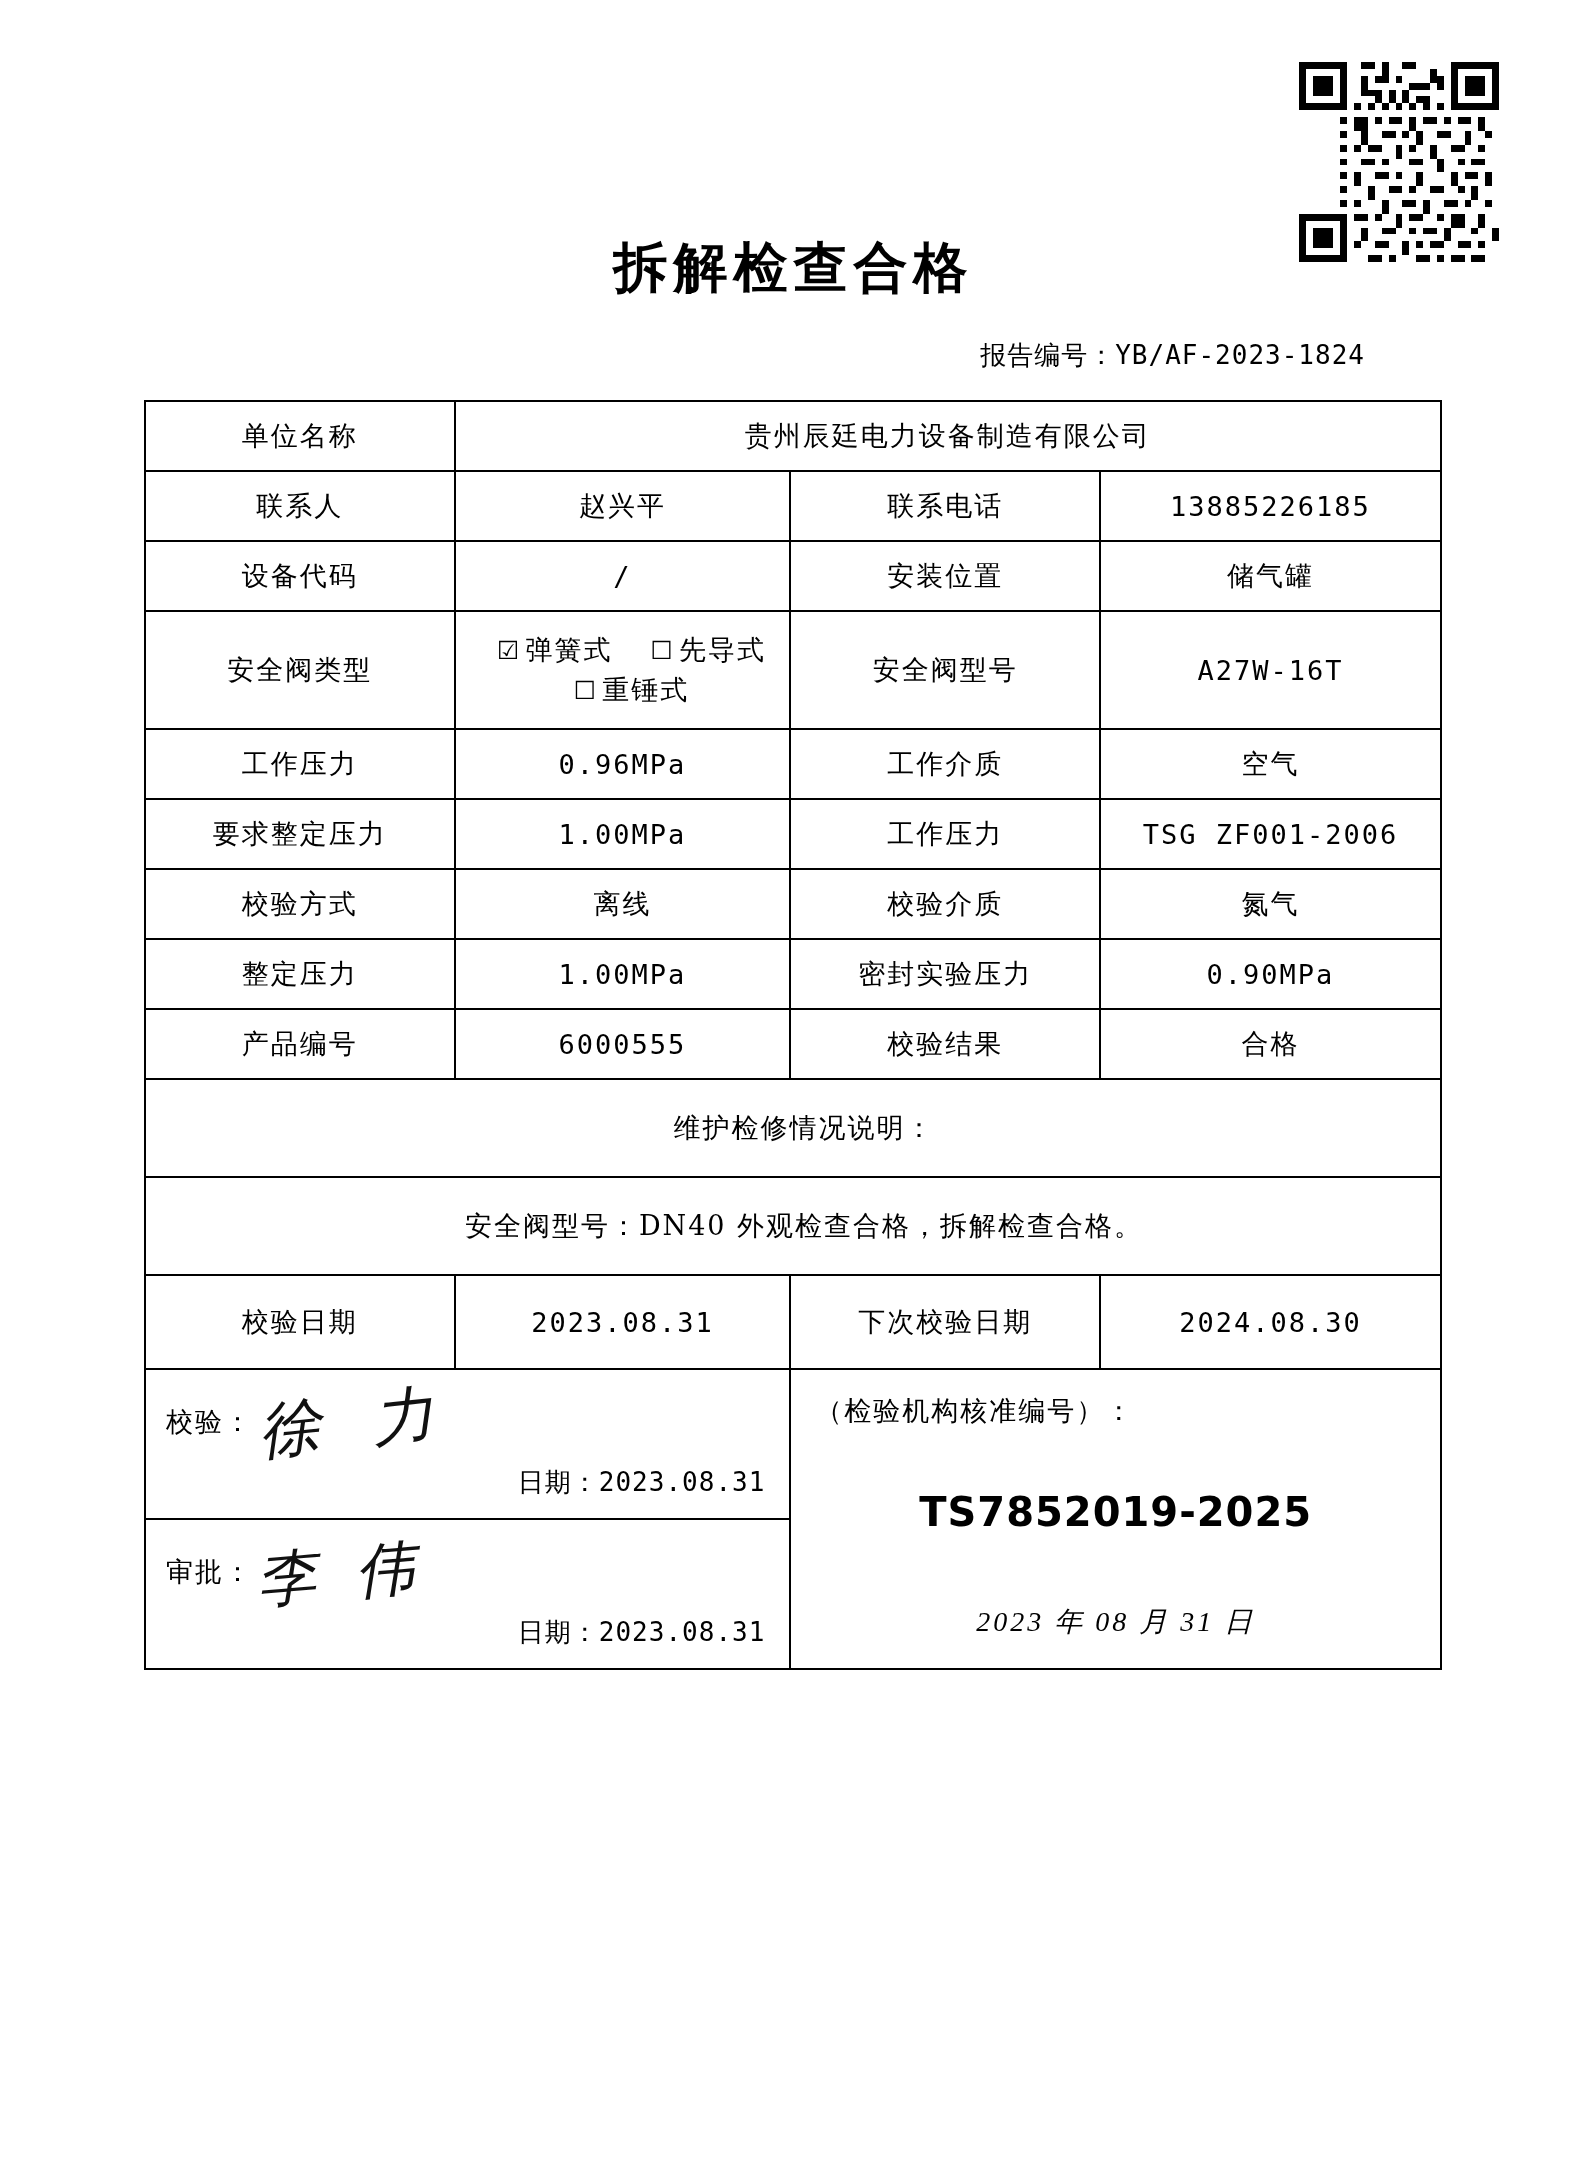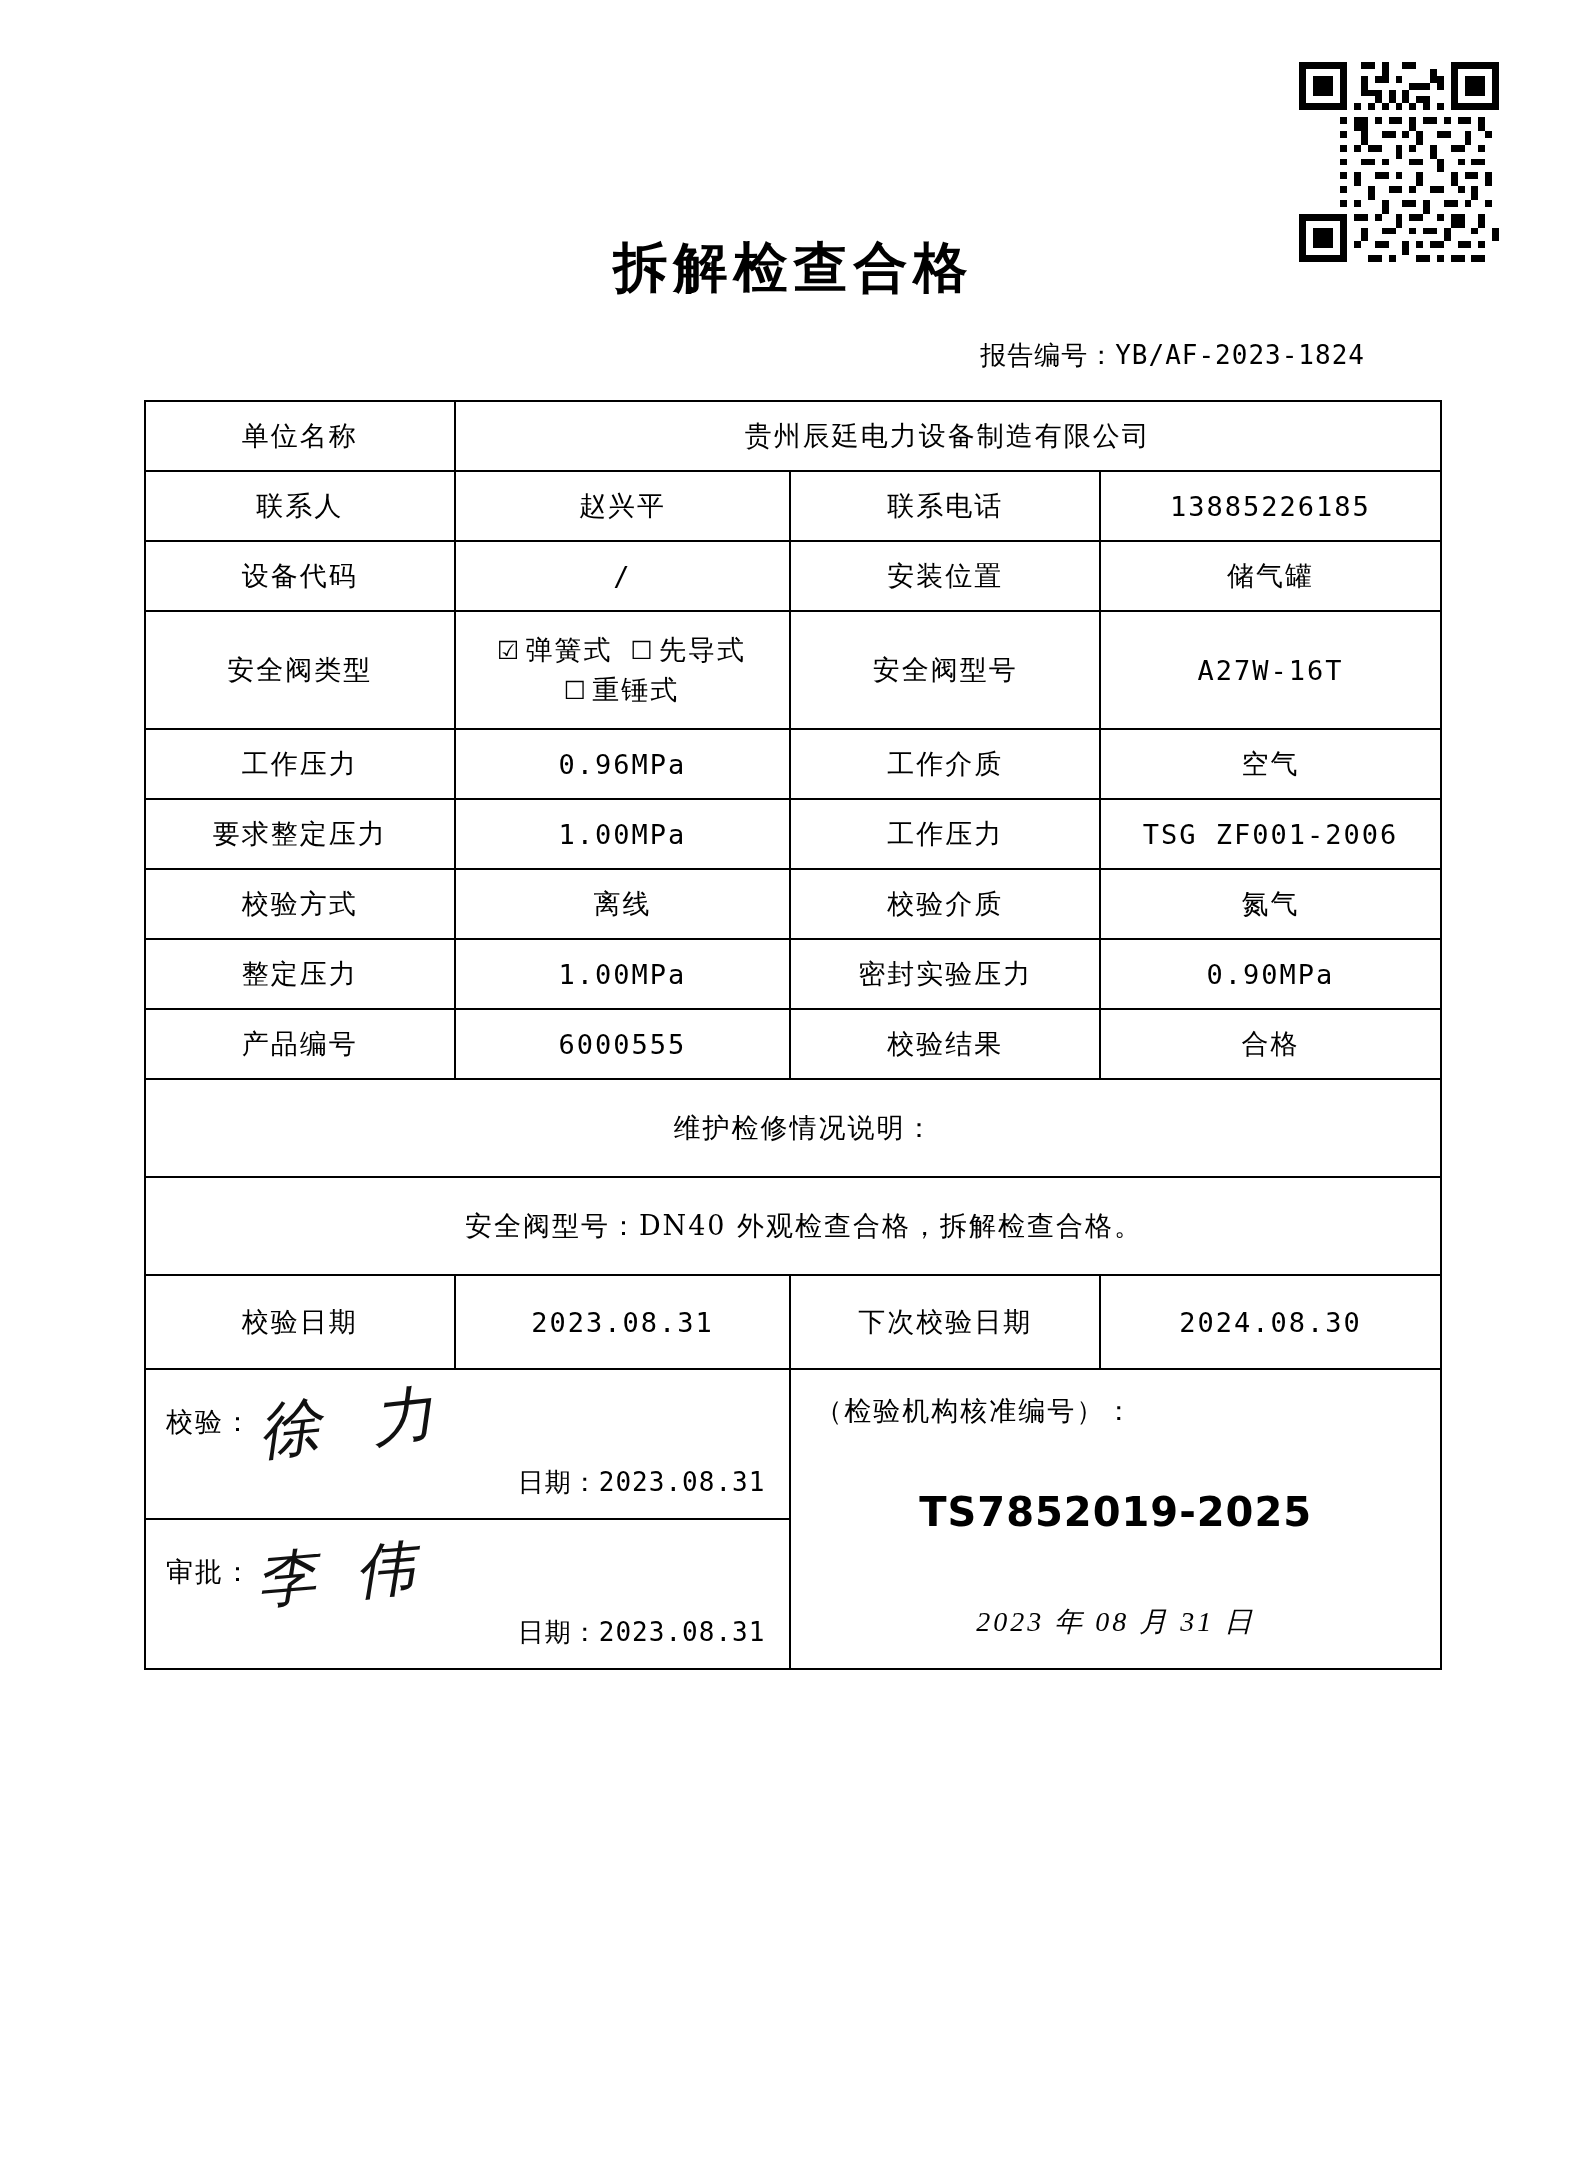--- a/index.html
+++ b/index.html
@@ -94,21 +94,21 @@
     line-height: 1.5;
     height: 100px !important;
   }
   .chk {
     display: inline-block;
     font-family: "DejaVu Sans", sans-serif;
     font-size: 25px;
     margin-right: 4px;
   }
   .vt-line { white-space: nowrap; font-size: 27px; }
-  .vt-opt { margin-right: 18px; }
+  .vt-opt { margin-right: 18px; margin-left: 20px; }
 
   
   td.note {
     text-align: left;
     padding: 14px 0 14px 22px !important;
     height: 62px;
     letter-spacing: 1px;
   }
 
   

